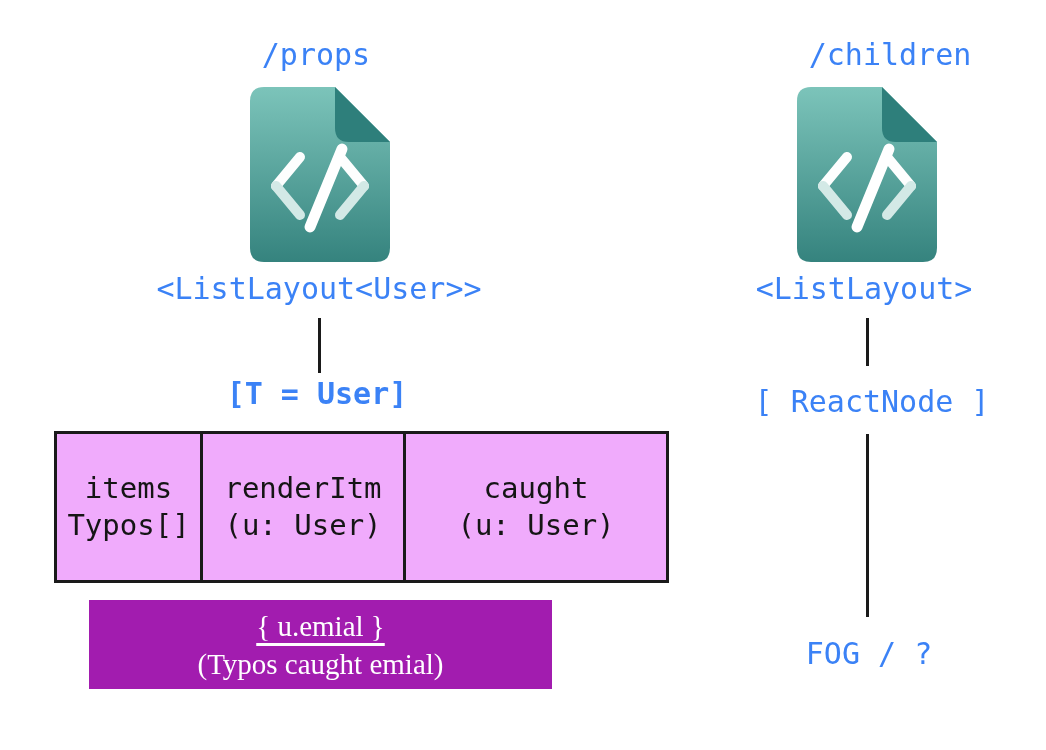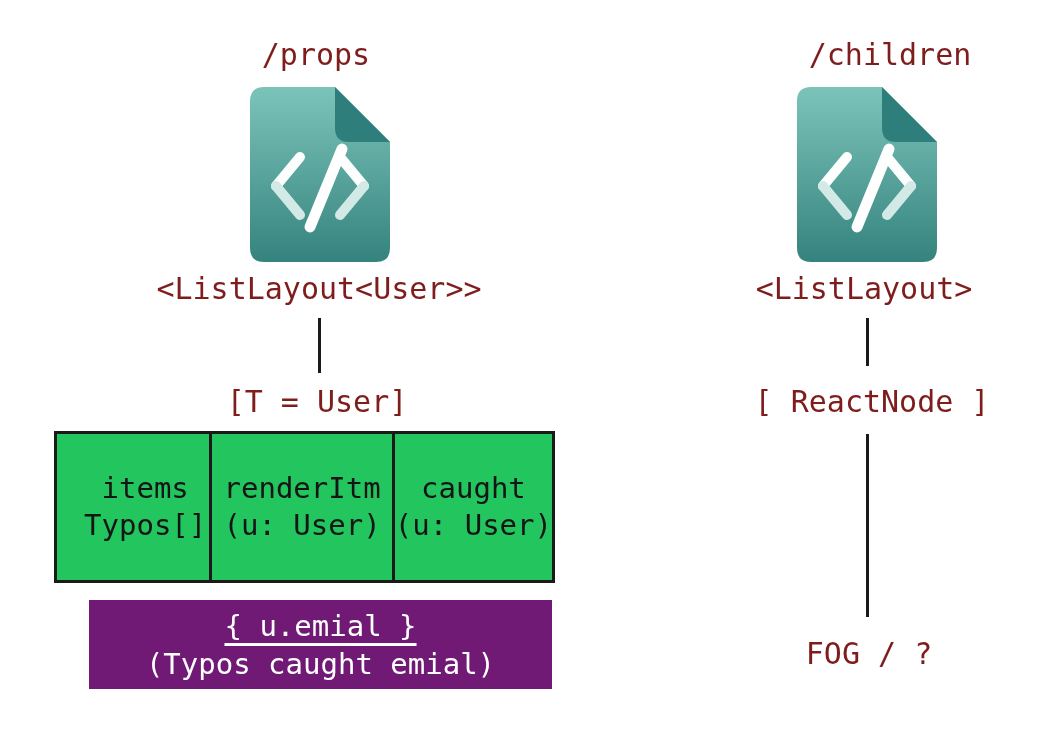--- a/index.html
+++ b/index.html
@@ -12,84 +12,84 @@
     font-family: "DejaVu Sans Mono", "Liberation Mono", monospace;
     color: #151515;
     overflow: hidden;
   }
   .txt {
     position: absolute;
     text-align: center;
     white-space: pre;
     font-size: 30px;
     line-height: 34px;
-    color: #7f1d1d;
+    color: #3b82f6;
   }
   .vline {
     position: absolute;
     width: 3px;
     background: #1a1a1a;
   }
   .icon {
     position: absolute;
     width: 140px;
     height: 175px;
   }
   
   #props-label     { left: 166px; width: 300px; top: 38px; }
   #children-label  { left: 740px; width: 300px; top: 38px; }
   #sig-left        { left:  69px; width: 500px; top: 272px; }
   #sig-right       { left: 614px; width: 500px; top: 272px; }
-  #binding-left    { left:  67px; width: 500px; top: 385px; }
+  #binding-left    { left:  67px; width: 500px; top: 377px; font-weight: bold; }
   #binding-right   { left: 622px; width: 500px; top: 385px; }
   #fog-label       { left: 619px; width: 500px; top: 637px; }
   
   #line-l1 { left: 318px; top: 318px; height: 55px; }
   #line-r1 { left: 866px; top: 318px; height: 48px; }
   #line-r2 { left: 866px; top: 434px; height: 183px; }
   
   #icon-left  { left: 250px; top: 87px; }
   #icon-right { left: 797px; top: 87px; }
   
   .props-table {
     position: absolute;
     left: 54px; top: 431px;
-    width: 501px; height: 152px;
+    width: 615px; height: 152px;
     border: 3px solid #1a1a1a;
     display: flex;
-    background: #22c55e;
-    padding-left: 24px;
+    background: #f0abfc;
   }
   .props-cell {
     display: flex;
     flex-direction: column;
     align-items: center;
     justify-content: center;
     font-size: 29px;
     line-height: 37px;
     white-space: pre;
   }
   .props-cell + .props-cell { border-left: 3px solid #1a1a1a; }
   #cell-items     { width: 143px; }
   #cell-renderitm { width: 203px; }
   #cell-getkey    { flex: 1; }
   
   .error-box {
     position: absolute;
     left: 89px; top: 600px;
     width: 463px; height: 89px;
-    background: #701a75;
+    background: #a21caf;
     color: #ffffff;
     display: flex;
     flex-direction: column;
     align-items: center;
     justify-content: center;
     font-size: 29px;
     line-height: 38px;
     white-space: pre;
+    font-family: Liberation Serif, serif;
   }
   .error-code {
     text-decoration: underline;
     text-decoration-thickness: 3px;
     text-underline-offset: 7px;
   }
 </style>
 </head>
 <body>
 

